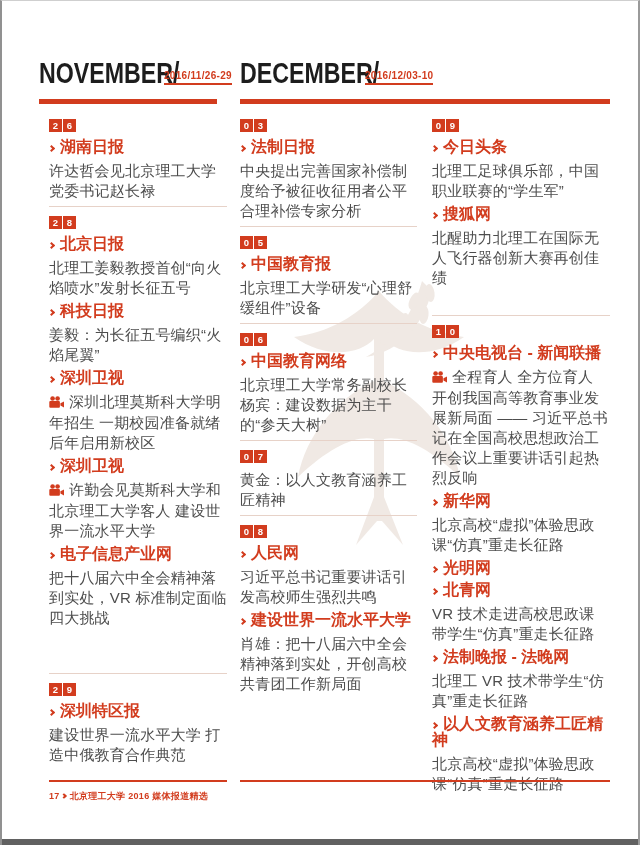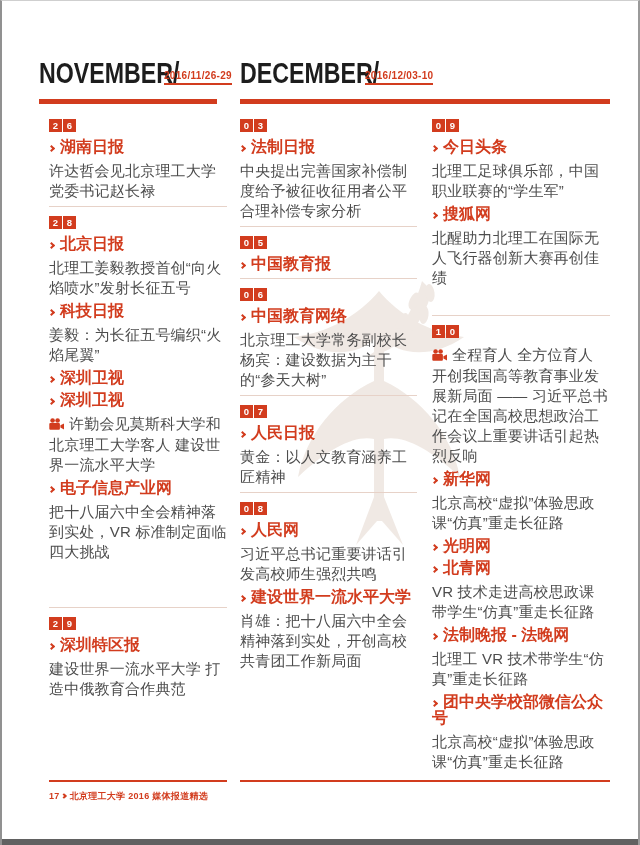--- a/index.html
+++ b/index.html
@@ -108,20 +108,26 @@
       <div class="divider"></div>
       <div class="badge-row">
         <span class="badge-digit">2</span>
         <span class="badge-digit">8</span>
       </div>
       <div class="outlet"><span class="chev"></span><span>北京日报</span></div>
       <p class="story">北理工姜毅教授首创“向火焰喷水”发射长征五号</p>
       <div class="outlet"><span class="chev"></span><span>科技日报</span></div>
       <p class="story">姜毅：为长征五号编织“火焰尾翼”</p>
       <div class="outlet"><span class="chev"></span><span>深圳卫视</span></div>
+      <p class="story"><span class="cam"><svg width="15" height="12" viewBox="0 0 15 12" xmlns="http://www.w3.org/2000/svg">
+            <circle cx="3.6" cy="2.5" r="2.3" fill="currentColor"></circle>
+            <circle cx="8.6" cy="2.5" r="2.3" fill="currentColor"></circle>
+            <rect x="0.3" y="4.9" width="10.6" height="6.9" rx="1" fill="currentColor"></rect>
+            <path d="M11.4 7.3 L15 5.4 V11.4 L11.4 9.4 Z" fill="currentColor"></path>
+          </svg></span>深圳北理莫斯科大学明年招生 一期校园准备就绪 后年启用新校区</p>
       <div class="outlet"><span class="chev"></span><span>深圳卫视</span></div>
       <p class="story"><span class="cam"><svg width="15" height="12" viewBox="0 0 15 12" xmlns="http://www.w3.org/2000/svg">
             <circle cx="3.6" cy="2.5" r="2.3" fill="currentColor"></circle>
             <circle cx="8.6" cy="2.5" r="2.3" fill="currentColor"></circle>
             <rect x="0.3" y="4.9" width="10.6" height="6.9" rx="1" fill="currentColor"></rect>
             <path d="M11.4 7.3 L15 5.4 V11.4 L11.4 9.4 Z" fill="currentColor"></path>
           </svg></span>许勤会见莫斯科大学和北京理工大学客人 建设世界一流水平大学</p>
       <div class="outlet"><span class="chev"></span><span>电子信息产业网</span></div>
       <p class="story">把十八届六中全会精神落到实处，VR 标准制定面临四大挑战</p>
       <div class="spacer" style="height: 38px;"></div>
@@ -139,33 +145,33 @@
         <span class="badge-digit">3</span>
       </div>
       <div class="outlet"><span class="chev"></span><span>法制日报</span></div>
       <p class="story">中央提出完善国家补偿制度给予被征收征用者公平合理补偿专家分析</p>
       <div class="divider"></div>
       <div class="badge-row">
         <span class="badge-digit">0</span>
         <span class="badge-digit">5</span>
       </div>
       <div class="outlet"><span class="chev"></span><span>中国教育报</span></div>
+      <p class="story">北京理工大学研发“心理舒缓组件”设备</p>
       <div class="divider"></div>
       <div class="badge-row">
         <span class="badge-digit">0</span>
         <span class="badge-digit">6</span>
       </div>
       <div class="outlet"><span class="chev"></span><span>中国教育网络</span></div>
       <p class="story">北京理工大学常务副校长杨宾：建设数据为主干的“参天大树”</p>
       <div class="divider"></div>
       <div class="badge-row">
         <span class="badge-digit">0</span>
         <span class="badge-digit">7</span>
       </div>
-      <div class="outlet"><span class="chev"></span><span>人民日报</span></div>
       <p class="story">黄金：以人文教育涵养工匠精神</p>
       <div class="divider"></div>
       <div class="badge-row">
         <span class="badge-digit">0</span>
         <span class="badge-digit">8</span>
       </div>
       <div class="outlet"><span class="chev"></span><span>人民网</span></div>
       <p class="story">习近平总书记重要讲话引发高校师生强烈共鸣</p>
       <div class="outlet"><span class="chev"></span><span>建设世界一流水平大学</span></div>
       <p class="story">肖雄：把十八届六中全会精神落到实处，开创高校共青团工作新局面</p>
@@ -178,34 +184,35 @@
       <div class="outlet"><span class="chev"></span><span>今日头条</span></div>
       <p class="story">北理工足球俱乐部，中国职业联赛的“学生军”</p>
       <div class="outlet"><span class="chev"></span><span>搜狐网</span></div>
       <p class="story">北醒助力北理工在国际无人飞行器创新大赛再创佳绩</p>
       <div class="spacer" style="height: 20px;"></div>
       <div class="divider"></div>
       <div class="badge-row">
         <span class="badge-digit">1</span>
         <span class="badge-digit">0</span>
       </div>
+      <div class="outlet"><span class="chev"></span><span>中央电视台 - 新闻联播</span></div>
       <p class="story"><span class="cam"><svg width="15" height="12" viewBox="0 0 15 12" xmlns="http://www.w3.org/2000/svg">
             <circle cx="3.6" cy="2.5" r="2.3" fill="currentColor"></circle>
             <circle cx="8.6" cy="2.5" r="2.3" fill="currentColor"></circle>
             <rect x="0.3" y="4.9" width="10.6" height="6.9" rx="1" fill="currentColor"></rect>
             <path d="M11.4 7.3 L15 5.4 V11.4 L11.4 9.4 Z" fill="currentColor"></path>
           </svg></span>全程育人 全方位育人 开创我国高等教育事业发展新局面 —— 习近平总书记在全国高校思想政治工作会议上重要讲话引起热烈反响</p>
       <div class="outlet"><span class="chev"></span><span>新华网</span></div>
       <p class="story">北京高校“虚拟”体验思政课“仿真”重走长征路</p>
       <div class="outlet"><span class="chev"></span><span>光明网</span></div>
       <div class="outlet"><span class="chev"></span><span>北青网</span></div>
       <p class="story">VR 技术走进高校思政课 带学生“仿真”重走长征路</p>
       <div class="outlet"><span class="chev"></span><span>法制晚报 - 法晚网</span></div>
       <p class="story">北理工 VR 技术带学生“仿真”重走长征路</p>
-      <div class="outlet"><span class="chev"></span><span>团中央学校部微信公众号</span></div>
+      <div class="outlet"><span class="chev"></span><span>以人文教育涵养工匠精神</span></div>
       <p class="story">北京高校“虚拟”体验思政课“仿真”重走长征路</p>
     </main>
 
   <div class="foot-line fl1"></div>
   <div class="foot-line fl2"></div>
   <div class="footer">
     <span>17</span><span class="chev"></span><span>北京理工大学 2016 媒体报道精选</span>
   </div>
 
   <div class="bottom-strip"></div>

